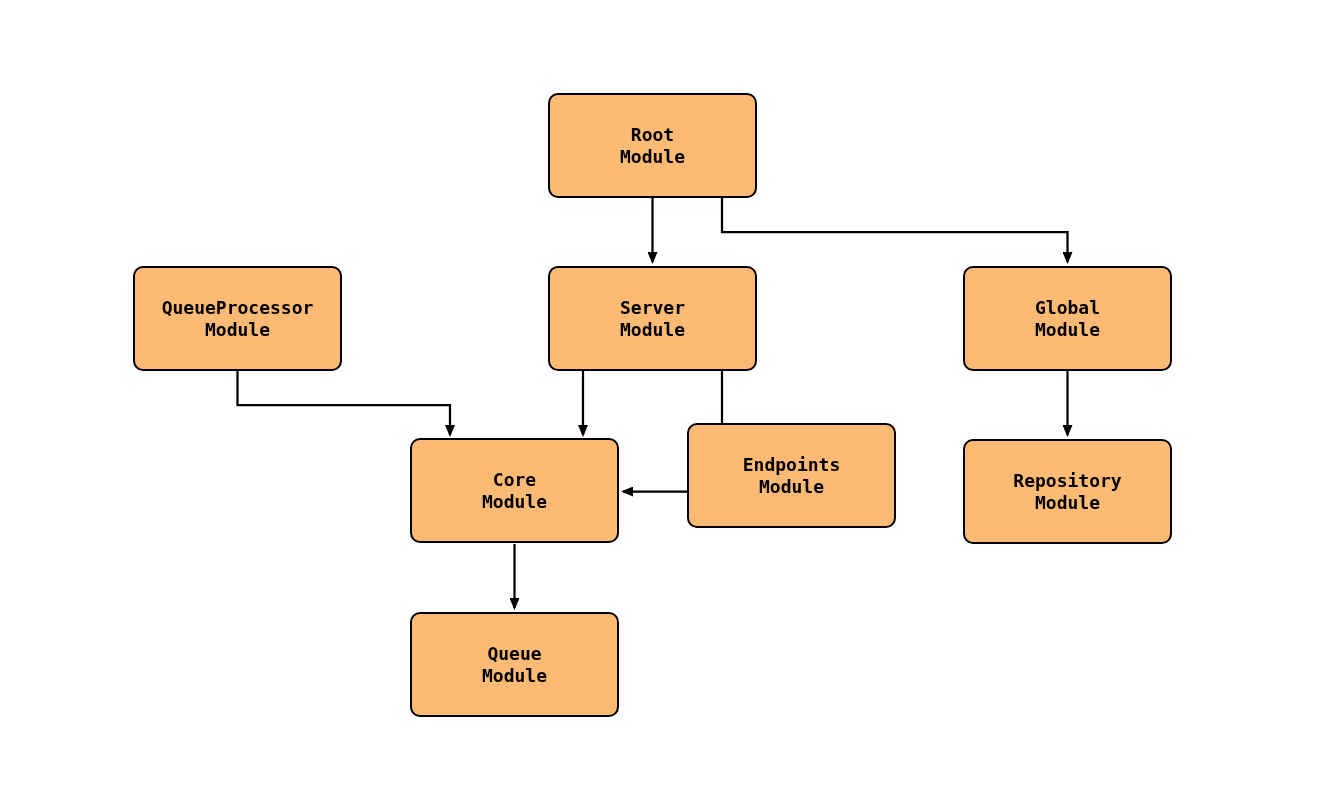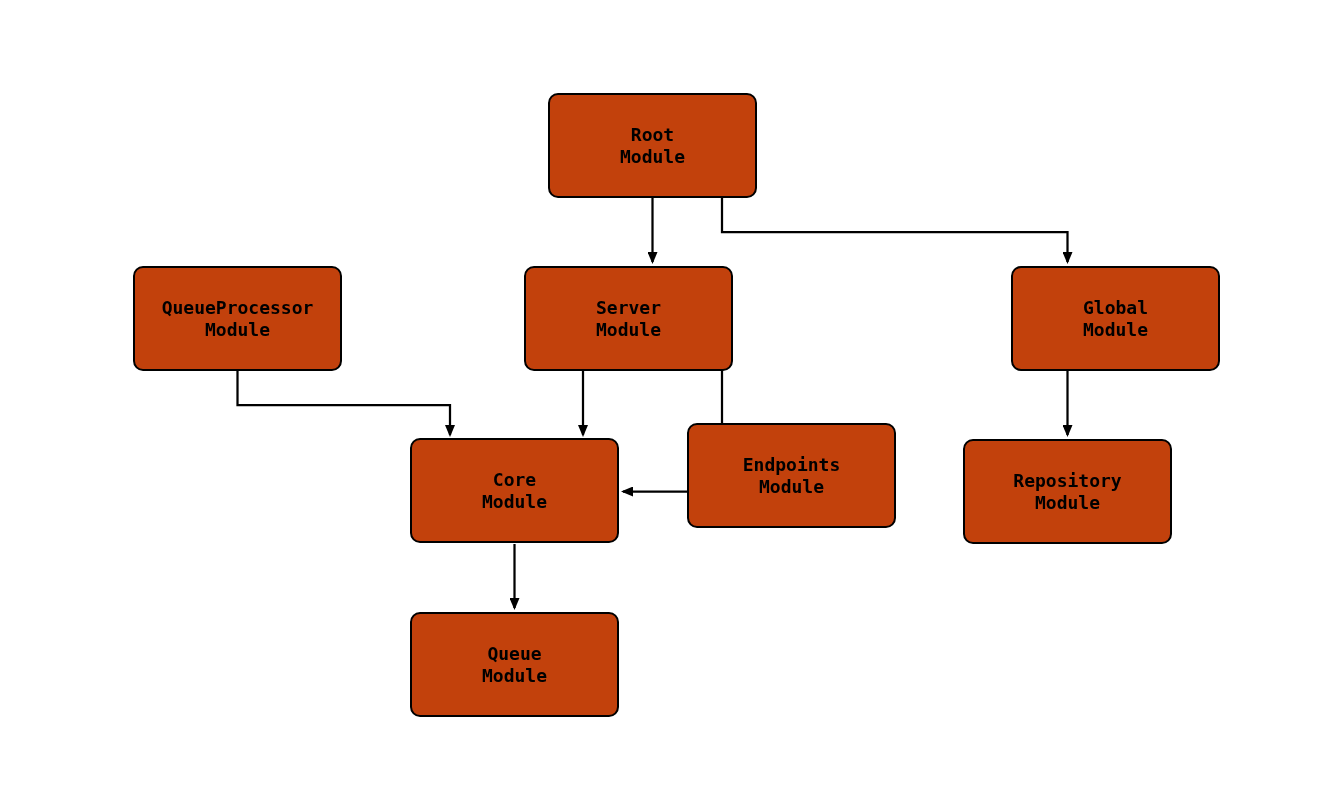--- a/index.html
+++ b/index.html
@@ -28,21 +28,21 @@
     stroke: #000000;
     stroke-width: 2.25;
   }
   .node {
     position: absolute;
     width: 209px;
     height: 105px;
     box-sizing: border-box;
     border: 2.5px solid #000000;
     border-radius: 10px;
-    background: #c2410c;
+    background: #fdba74;
     display: flex;
     align-items: center;
     justify-content: center;
     text-align: center;
     font-size: 18px;
     font-weight: bold;
     line-height: 22px;
     color: #000000;
     white-space: pre-line;
   }
@@ -75,24 +75,24 @@
 
     <path class="edge" d="M514.5,544 L514.5,608" marker-end="url(#arrow)"></path>
   </svg>
 
   <div class="node" style="left:548px; top:93px;">Root
 Module</div>
 
   <div class="node" style="left:133px; top:266px;text-align:center;">QueueProcessor
 Module</div>
 
-  <div class="node" style="left:524px; top:266px;">Server
+  <div class="node" style="left:548px; top:266px;">Server
 Module</div>
 
-  <div class="node" style="left:963px; top:266px;margin-left:48px;">Global
+  <div class="node" style="left:963px; top:266px;">Global
 Module</div>
 
   <div class="node" style="left:410px; top:438px;">Core
 Module</div>
 
   <div class="node" style="left:687px; top:423px;">Endpoints
 Module</div>
 
   <div class="node" style="left:963px; top:439px;">Repository
 Module</div>

